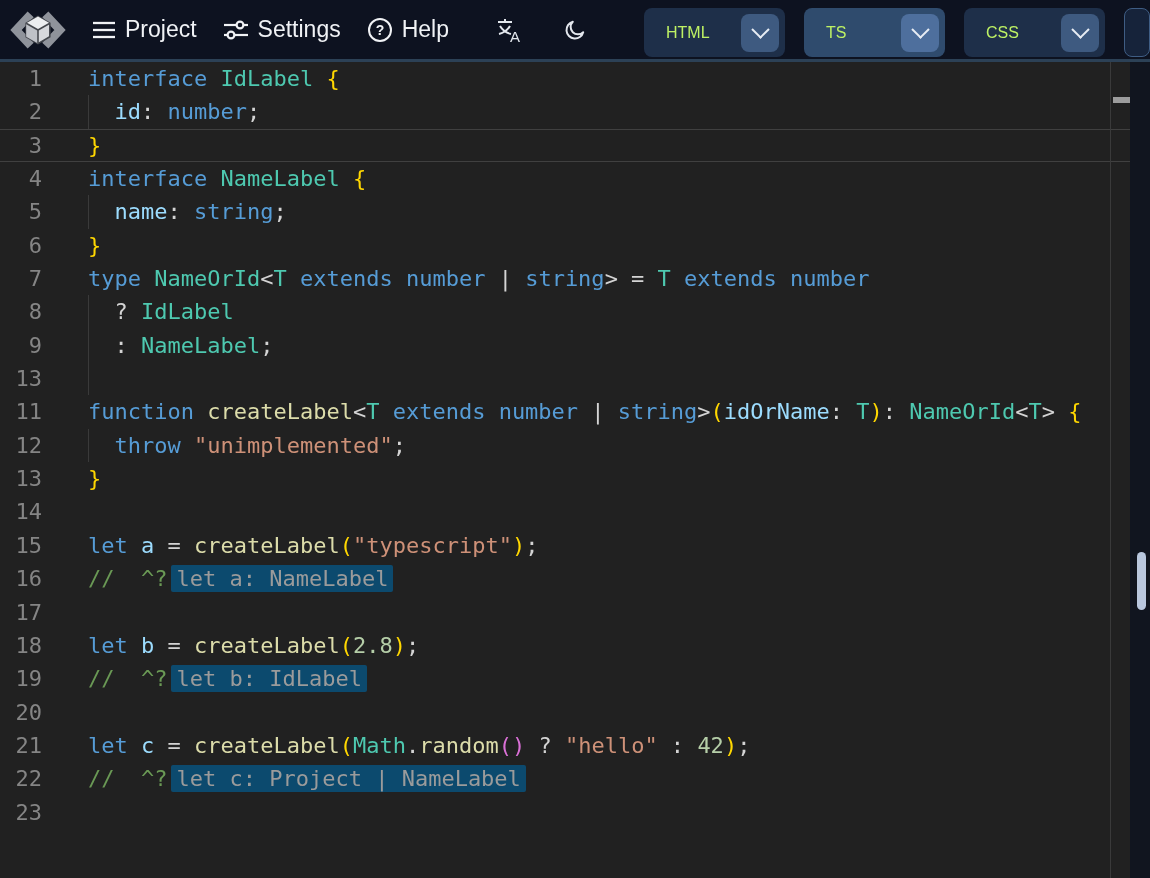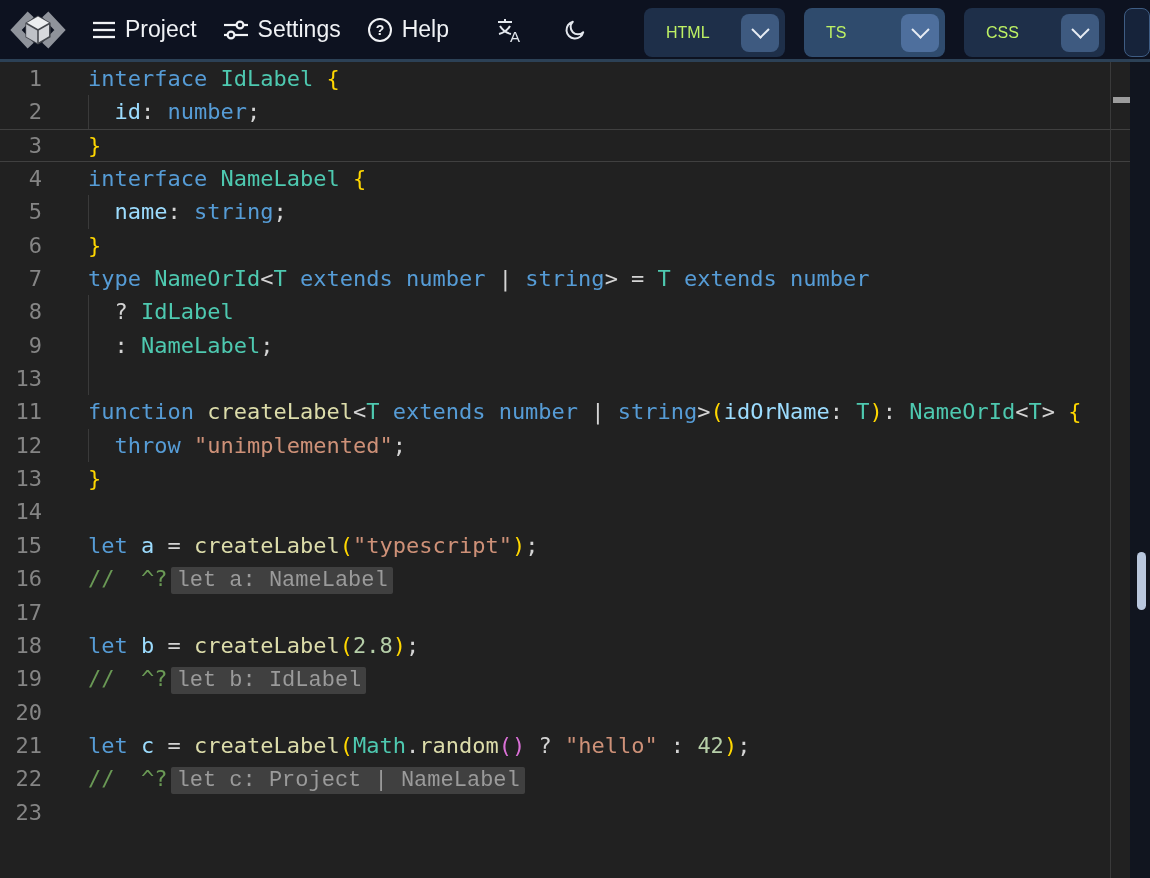--- a/index.html
+++ b/index.html
@@ -48,21 +48,21 @@
                 background:#b9c7de; border-radius:5px; }
 
   .code-line { position:relative; display:flex; height:33.35px; line-height:33.35px;
                white-space:pre; }
   .code-line.current { border-top:1px solid #404040; border-bottom:1px solid #404040;
                        height:33.35px; line-height:31.35px; }
   .gutter { flex:0 0 62px; padding-right:20px; text-align:right; color:#858585; }
   .code { flex:1 1 auto; margin-left:26px; position:relative; color:#d4d4d4; }
   .indent-guide { position:absolute; left:0; top:0; bottom:0; width:1px;
                   background:#3a3a3a; }
-  .tok-tw { background:#404040; border-radius:2px; padding:1px 5px; margin-left:4px;font-family:Liberation Mono, monospace; }
+  .tok-tw { background:#0c4a6e; border-radius:2px; padding:1px 5px; margin-left:4px; }
 </style>
 </head>
 <body>
 
 <div class="header">
 
   <svg class="logo" viewBox="0 0 56 44">
     <path d="M21 7 L7 22 L21 37" fill="none" stroke="#8f939b" stroke-width="8"></path>
     <path d="M35 7 L49 22 L35 37" fill="none" stroke="#8f939b" stroke-width="8"></path>
     <polygon points="28,9 39.3,15.5 39.3,28.5 28,35 16.7,28.5 16.7,15.5" fill="#d7d9dd" stroke="#44474d" stroke-width="1.5"></polygon>

